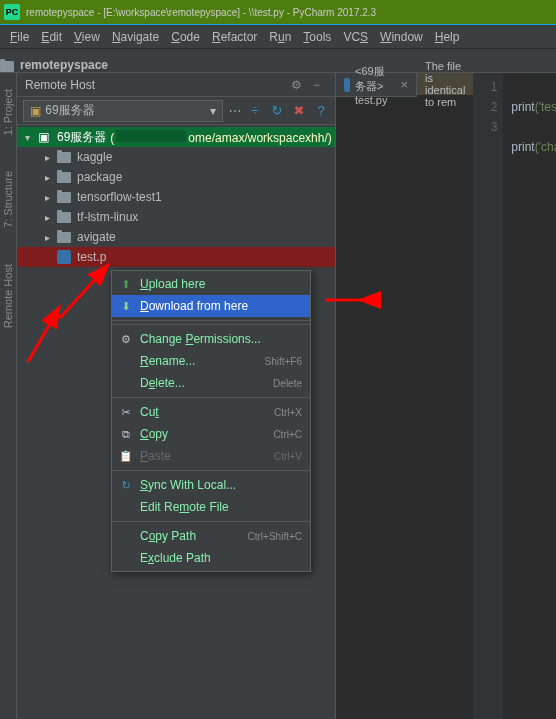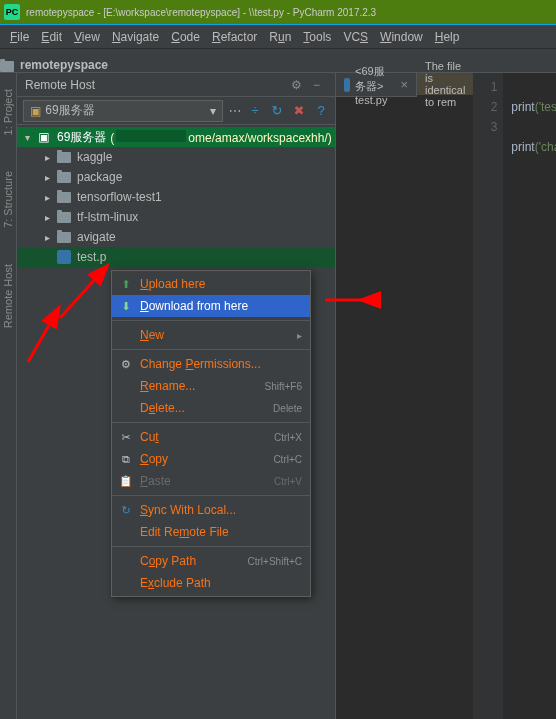--- a/index.html
+++ b/index.html
@@ -43,42 +43,42 @@
     .tree-arrow.down::before { content: '▾'; }
     .tree-arrow.right::before { content: '▸'; }
     .tree-folder { width: 14px; height: 11px; background: #87939a; margin-right: 6px; border-radius: 1px; position: relative; flex-shrink: 0; }
     .tree-folder::before { content: ''; position: absolute; top: -2px; left: 0; width: 5px; height: 2px; background: #87939a; border-radius: 1px 1px 0 0; }
     .tree-server { width: 14px; height: 14px; margin-right: 6px; display:flex; align-items:center; justify-content:center; }
     .tree-file { width: 14px; height: 14px; background: #214283; border-radius: 2px; margin-right: 6px; flex-shrink: 0; }
     .tree-label { color: #bbbbbb; }
     .tree-row.root .tree-label { color: #fff; }
     .tree-path { color: #7a7a7a; margin-left: 4px; }
     .tree-row.root .tree-path { color: #fef9c3; }
-    .tree-row.selected { background: #14532d; }
+    .tree-row.selected { background: #7f1d1d; }
     .masked { display:inline-block; width: 70px; height: 12px; background: #0a5a2c; margin: 0 2px; }
     
     .editor-panel { flex: 1; background: #2b2b2b; display: flex; flex-direction: row; }
     .editor-tabs { height: 24px; display: flex; background: #3c3f41; border-bottom: 1px solid #515658; }
     .editor-tab { display: flex; align-items: center; padding: 0 8px; border-right: 1px solid #515658; gap: 5px; }
     .pyfile-icon { width: 14px; height: 14px; background: #3573a6; border-radius: 2px; display:flex;align-items:center;justify-content:center;font-size:9px;color:#ffd43b;font-weight:bold; }
     .tab-text { color: #bbbbbb; font-size: 11px; }
     .tab-close { color: #8a8a8a; font-size: 13px; cursor: pointer; }
     .info-bar { height: 22px; background: #4a473a; color: #bbbbbb; display: flex; align-items: center; padding: 0 8px; font-size: 11px; }
     .editor-body { flex: 1; display: flex; background: #2b2b2b; font-family: 'Consolas', monospace; font-size: 12px; }
     .gutter { width: 30px; background: #313335; color: #606366; text-align: right; padding: 4px 6px 0 0; line-height: 20px; }
     .code { padding: 4px 0 0 8px; line-height: 20px; }
     .code-line { white-space: pre; color: #a9b7c6; margin-top: 20px; }
     .str { color: #6a8759; }
     .fn { color: #a9b7c6; }
     
     .context-menu { position: absolute; left: 111px; top: 270px; width: 200px; background: #3c3f41; border: 1px solid #5e6060; box-shadow: 2px 2px 8px rgba(0,0,0,0.5); z-index: 100; padding: 2px 0; }
     .menu-row { height: 22px; display: flex; align-items: center; padding: 0 8px 0 6px; cursor: pointer; }
     .menu-row.hover { background: #2f65ca; color: #fff; }
     .menu-icon { width: 16px; height: 16px; display: flex; align-items: center; justify-content: center; margin-right: 6px; font-size: 11px; }
-    .menu-label { flex: 1; color: #f97316; }
+    .menu-label { flex: 1; color: #86efac; }
     .menu-row.hover .menu-label { color: #fff; }
     .menu-label u { text-decoration: underline; }
     .menu-shortcut { color: #8a8a8a; font-size: 10px; }
     .menu-sep { height: 1px; background: #515658; margin: 3px 0; }
     .menu-arrow { color: #8a8a8a; font-size: 10px; }
     .menu-row.disabled .menu-label, .menu-row.disabled .menu-shortcut, .menu-row.disabled .menu-icon { color: #6a6a6a; }
     .arrow-svg { position: absolute; }
   </style>
 </head>
 <body>
@@ -203,25 +203,20 @@
 <div class="context-menu">
   <div class="menu-row">
     <span class="menu-icon" style="color:#499c54">⬆</span>
     <span class="menu-label"><u>U</u>pload here</span>
   </div>
   <div class="menu-row hover">
     <span class="menu-icon" style="color:#8bd88b">⬇</span>
     <span class="menu-label"><u>D</u>ownload from here</span>
   </div>
   <div class="menu-sep"></div>
-  <div class="menu-row">
-    <span class="menu-icon"></span>
-    <span class="menu-label"><u>N</u>ew</span>
-    <span class="menu-arrow">▸</span>
-  </div>
   <div class="menu-sep"></div>
   <div class="menu-row">
     <span class="menu-icon">⚙</span>
     <span class="menu-label">Change <u>P</u>ermissions...</span>
   </div>
   <div class="menu-row">
     <span class="menu-icon"></span>
     <span class="menu-label"><u>R</u>ename...</span>
     <span class="menu-shortcut">Shift+F6</span>
   </div>

